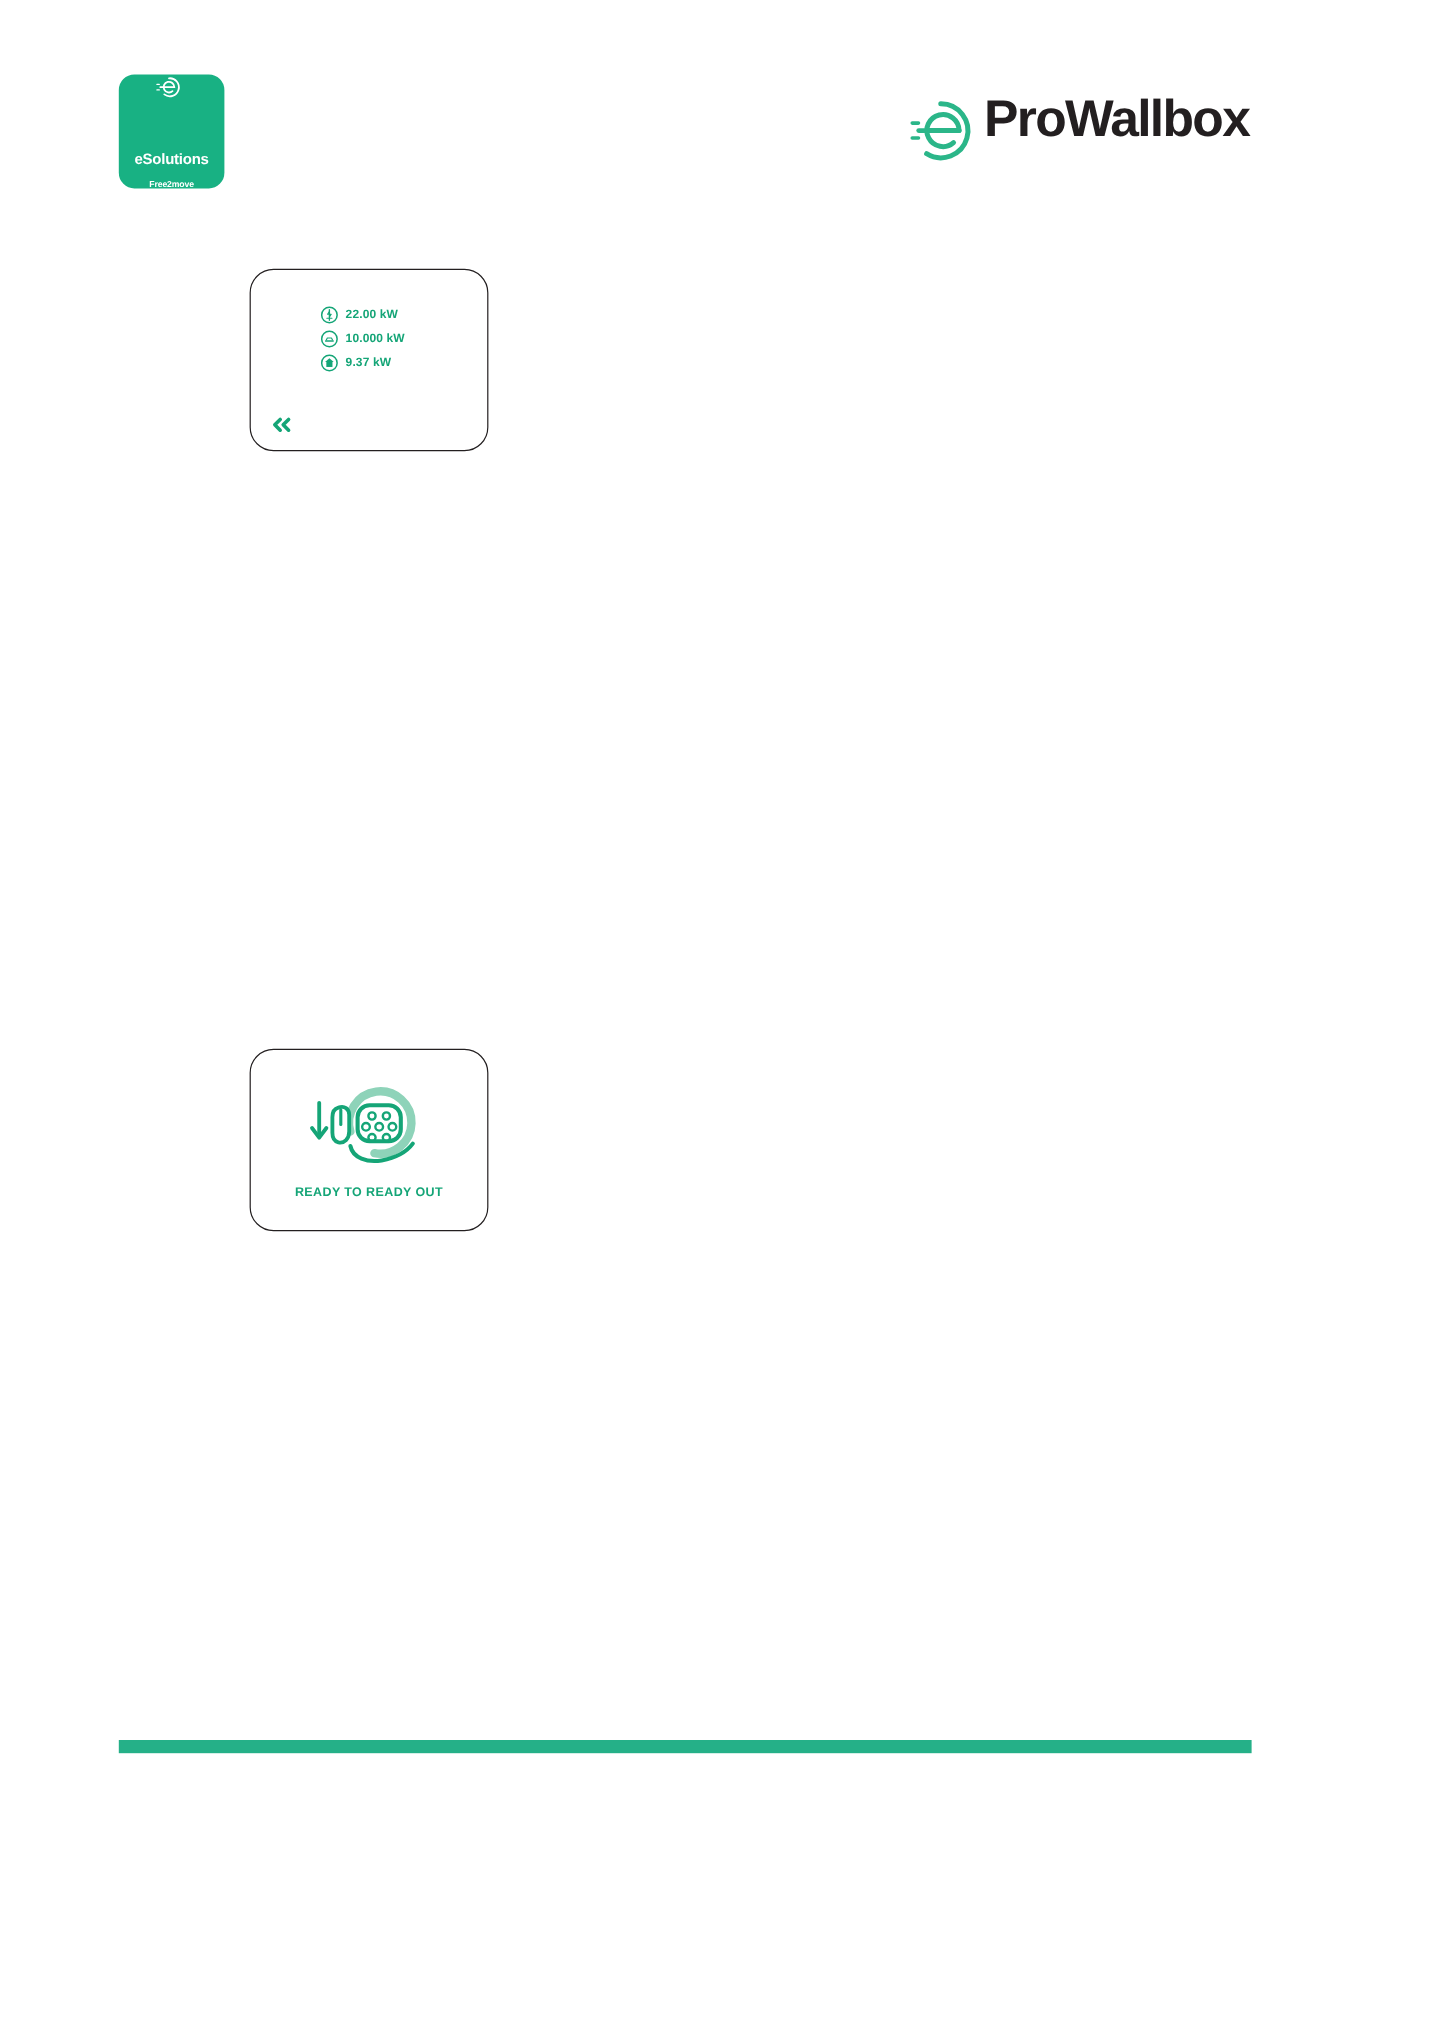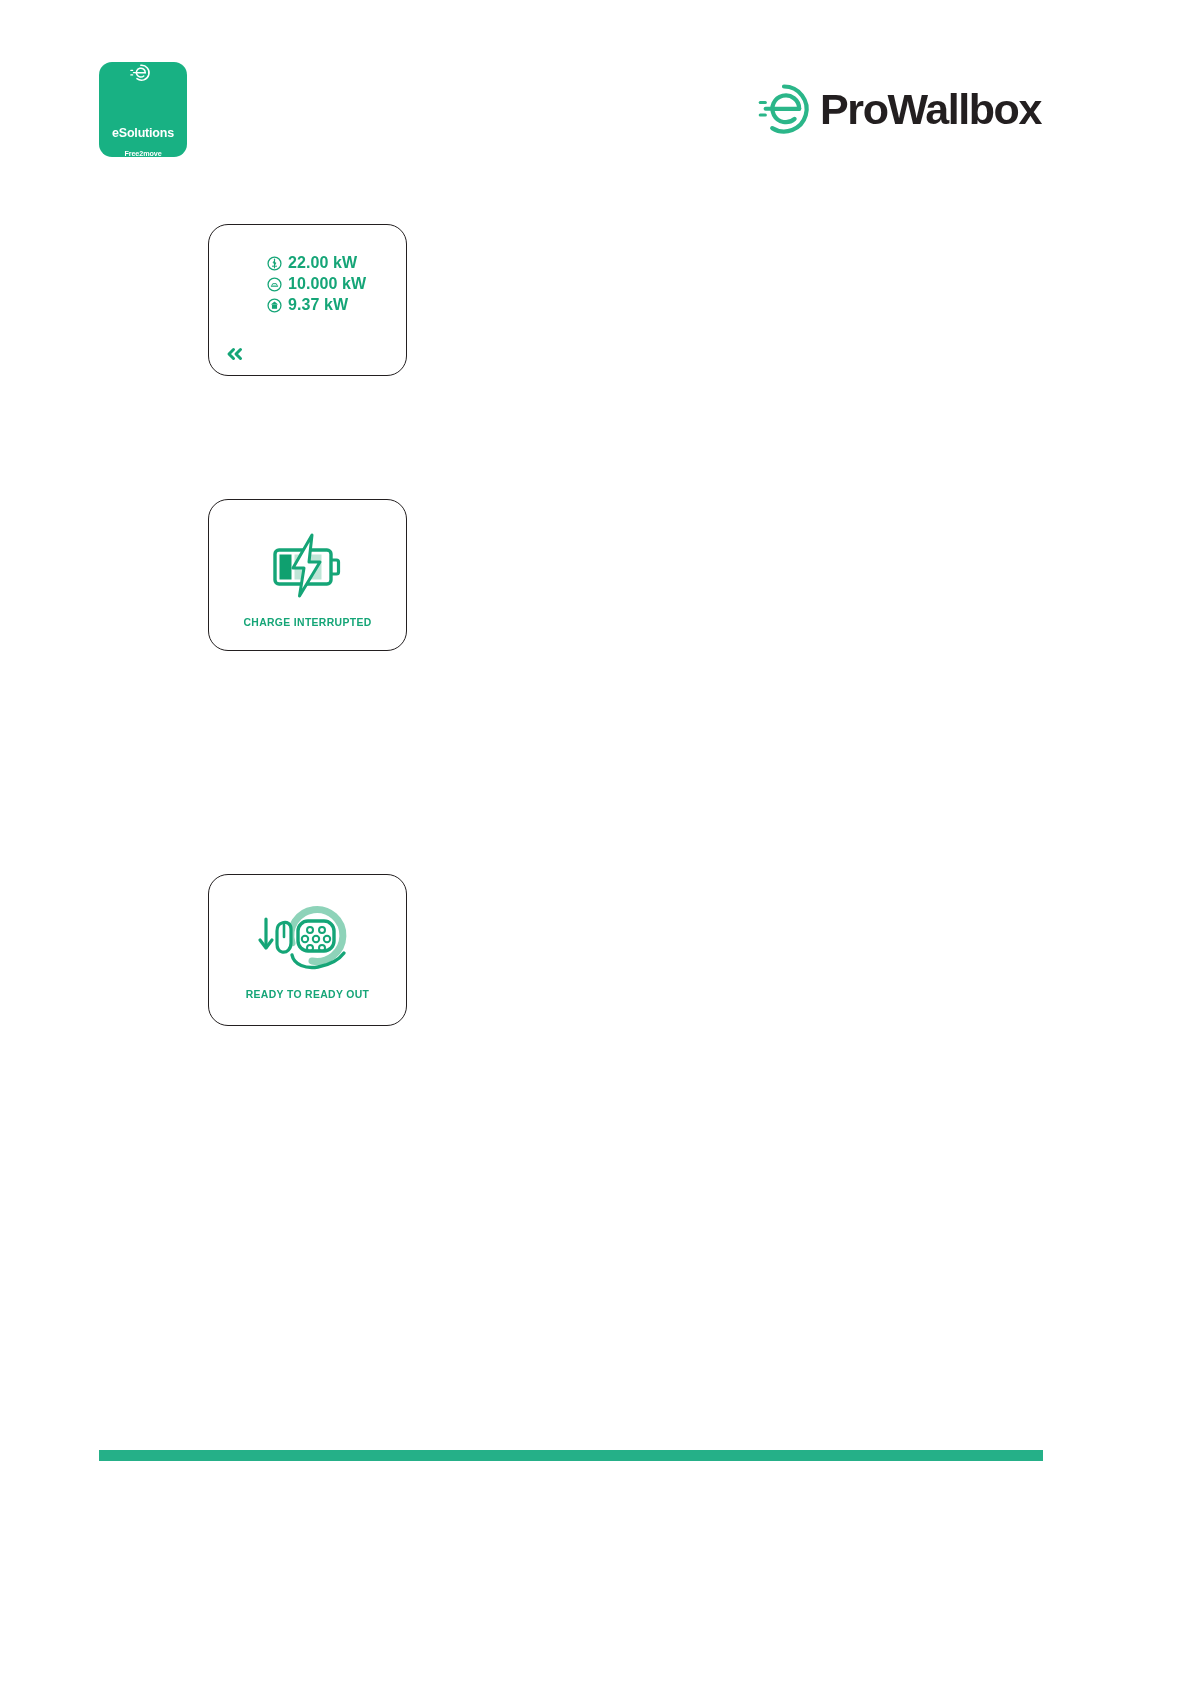--- a/index.html
+++ b/index.html
@@ -19,21 +19,21 @@
   .logo-esolutions .mark{width:46px;height:34px;margin-bottom:2px;}
   .logo-esolutions .name{
     color:#ffffff;font-size:12.5px;font-weight:700;letter-spacing:-0.2px;line-height:1;margin-top:42px;
   }
   .logo-esolutions .tagline{
     color:#ffffff;font-size:7.2px;font-weight:700;letter-spacing:-0.1px;margin-top:10px;line-height:1;
   }
 
   .logo-prowallbox{
     position:absolute;right:150px;top:78px;
-    display:flex;align-items:center;gap:0px;
+    display:flex;align-items:flex-start;gap:0px;
   }
   .logo-prowallbox .pw-mark{width:62px;height:62px;margin-right:2px;}
   .logo-prowallbox .pw-text{
     font-size:43px;font-weight:700;color:#231F20;letter-spacing:-1.4px;
     line-height:1;white-space:nowrap;
   }
 
   
   .card{
     position:absolute;left:208px;
@@ -47,21 +47,21 @@
   .card.c5{top:1069px;width:199px;height:152px;}
 
   
   .power-list{
     position:absolute;left:58px;top:30px;
     display:flex;flex-direction:column;gap:5px;
   }
   .power-row{display:flex;align-items:center;gap:6px;}
   .power-row .badge{width:15px;height:15px;flex:0 0 15px;}
   .power-row .val{
-    color:#15A577;font-size:16px;font-weight:700;letter-spacing:0.1px;line-height:1;
+    color:#15A577;font-size:10px;font-weight:700;letter-spacing:0.1px;line-height:1;
     white-space:nowrap;
   }
   .chev-back{
     position:absolute;left:15px;bottom:12px;width:22px;height:18px;
   }
 
   
   .status-icon{
     position:absolute;left:0;right:0;top:30px;
     display:flex;align-items:center;justify-content:center;height:74px;
@@ -160,37 +160,20 @@
     </div>
 
     <svg class="chev-back" viewBox="0 0 22 18">
       <g fill="none" stroke="#15A577" stroke-width="3" stroke-linecap="round" stroke-linejoin="round">
         <path d="M9.5 4.5L5 9l4.5 4.5"></path>
         <path d="M16.5 4.5L12 9l4.5 4.5"></path>
       </g>
     </svg>
   </div>
 
-  <div class="card c2">
-    <div class="status-icon">
-      <svg width="78" height="70" viewBox="0 0 78 70">
-
-        <rect x="6" y="18" width="56" height="34" rx="4" fill="none" stroke="#15A577" stroke-width="3.4"></rect>
-        <path d="M62 28h5.5a2 2 0 0 1 2 2v10a2 2 0 0 1 -2 2H62" fill="none" stroke="#15A577" stroke-width="3.2" stroke-linejoin="round"></path>
-
-        <rect x="10.5" y="22.5" width="12" height="25" fill="#0FA06F"></rect>
-
-        <rect x="25.5" y="22.5" width="12" height="25" fill="#BEE5D6"></rect>
-        <rect x="40.5" y="22.5" width="12" height="25" fill="#BEE5D6"></rect>
-
-        <path d="M43 3 L24 36 L35 36 L30.5 64 L51 30 L40 30 Z" fill="#ffffff" stroke="#15A577" stroke-width="3" stroke-linejoin="round"></path>
-      </svg>
-    </div>
-    <div class="status-label">CHARGE INTERRUPTED</div>
-  </div>
 
 
   <div class="card c4">
     <div class="status-icon">
       <svg width="112" height="86" viewBox="0 0 112 86">
 
         <path d="M40 50a26 26 0 1 1 20 18" fill="none" stroke="#8ED3B9" stroke-width="7" stroke-linecap="round"></path>
 
         <g>
           <path d="M56 28h16a10 10 0 0 1 10 10v10a10 10 0 0 1 -10 10H56a10 10 0 0 1 -10 -10V38a10 10 0 0 1 10 -10z" fill="none" stroke="#15A577" stroke-width="3.4"></path>

